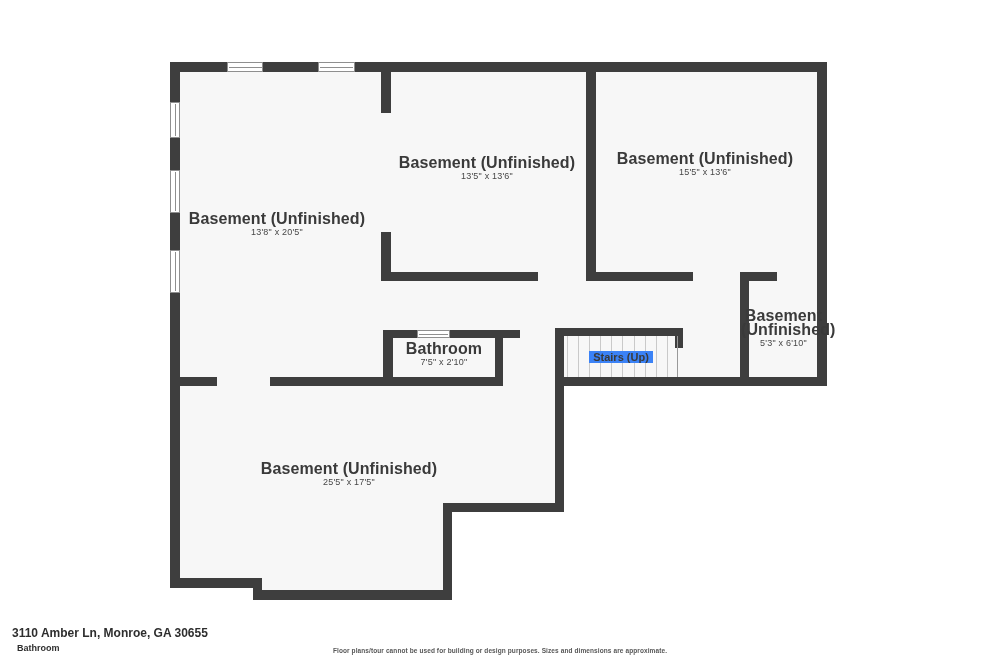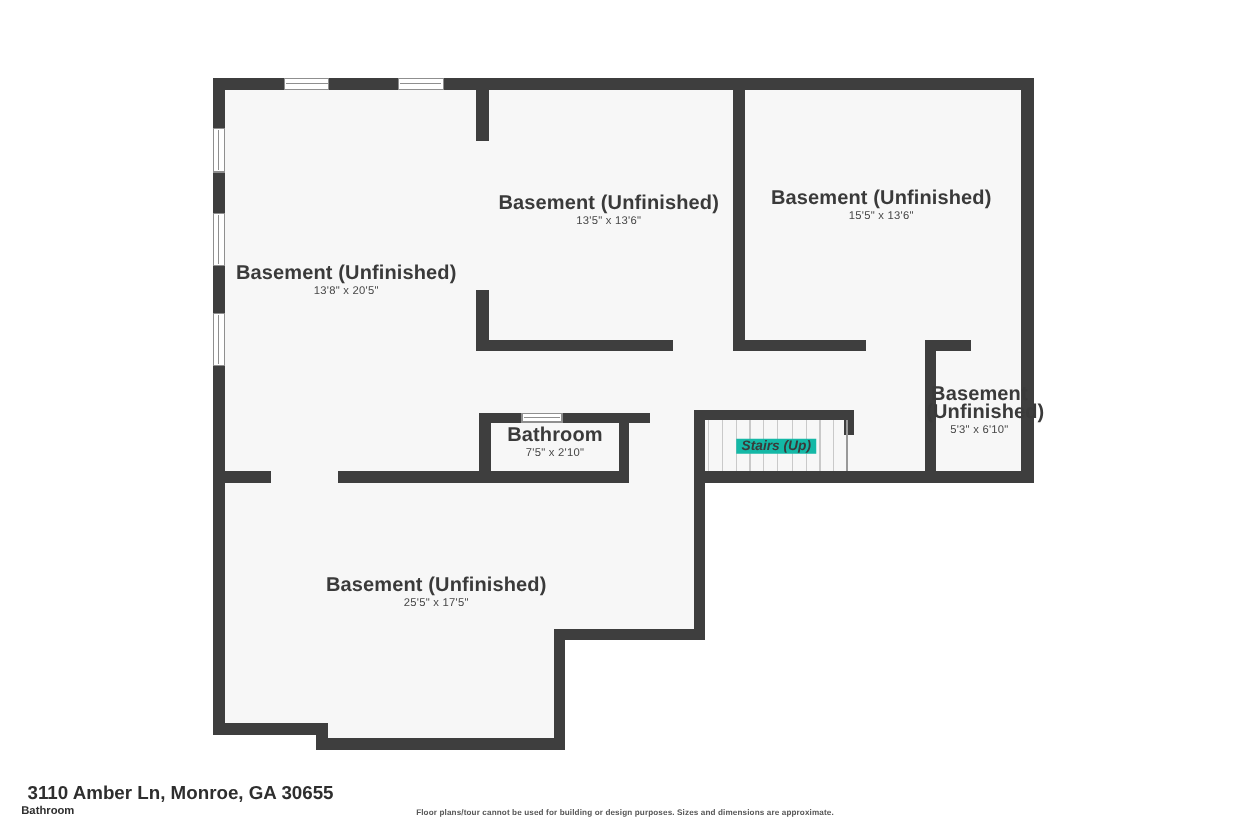--- a/index.html
+++ b/index.html
@@ -8,22 +8,22 @@
     font-family:"Liberation Sans","DejaVu Sans",sans-serif;overflow:hidden;
   }
   .plan svg{position:absolute;left:0;top:0;}
   .room-label{position:absolute;text-align:center;color:#3a3a3a;}
   .room-name{font-size:16px;font-weight:700;line-height:14px;letter-spacing:.1px;}
   .room-dims{font-size:9px;font-weight:400;line-height:13px;color:#474747;letter-spacing:.2px;}
   .stairs-label{
     position:absolute;left:561px;top:350px;width:120px;text-align:center;
     font-size:11px;font-weight:700;line-height:14px;color:#3a3a3a;
   }
-  .stairs-label span{background:#14b8a6;padding:0 4px;font-style:italic;}
-  .footer-address{position:absolute;left:22px;top:626px;font-size:15px;font-weight:600;color:#2e2e2e;}
+  .stairs-label span{background:#3b82f6;padding:0 4px;}
+  .footer-address{position:absolute;left:12px;top:626px;font-size:12px;font-weight:600;color:#2e2e2e;}
   .footer-floor{position:absolute;left:17px;top:643px;font-size:9px;font-weight:700;color:#2e2e2e;}
   .footer-disclaimer{
     position:absolute;left:0;top:647px;width:100%;text-align:center;
     font-size:6.5px;font-weight:600;color:#575757;letter-spacing:.1px;
   }
 </style>
 </head>
 <body>
 
 <div class="plan">

